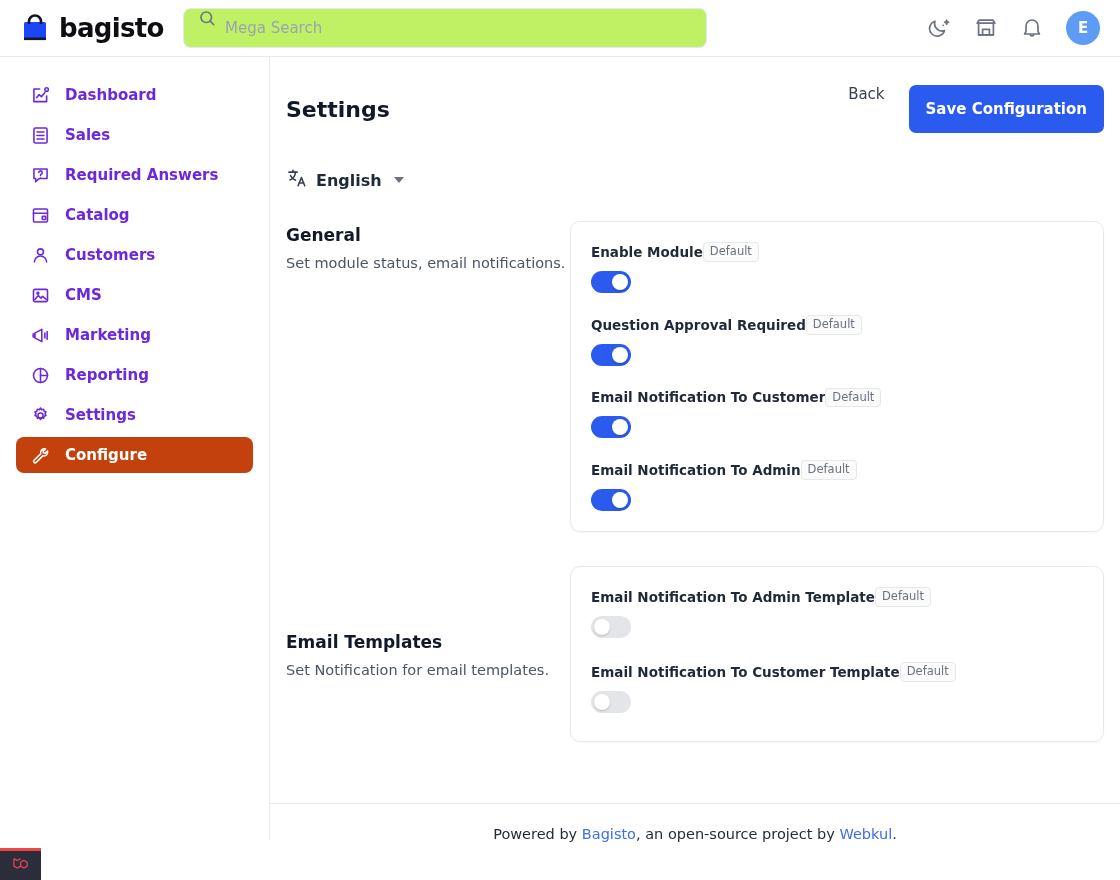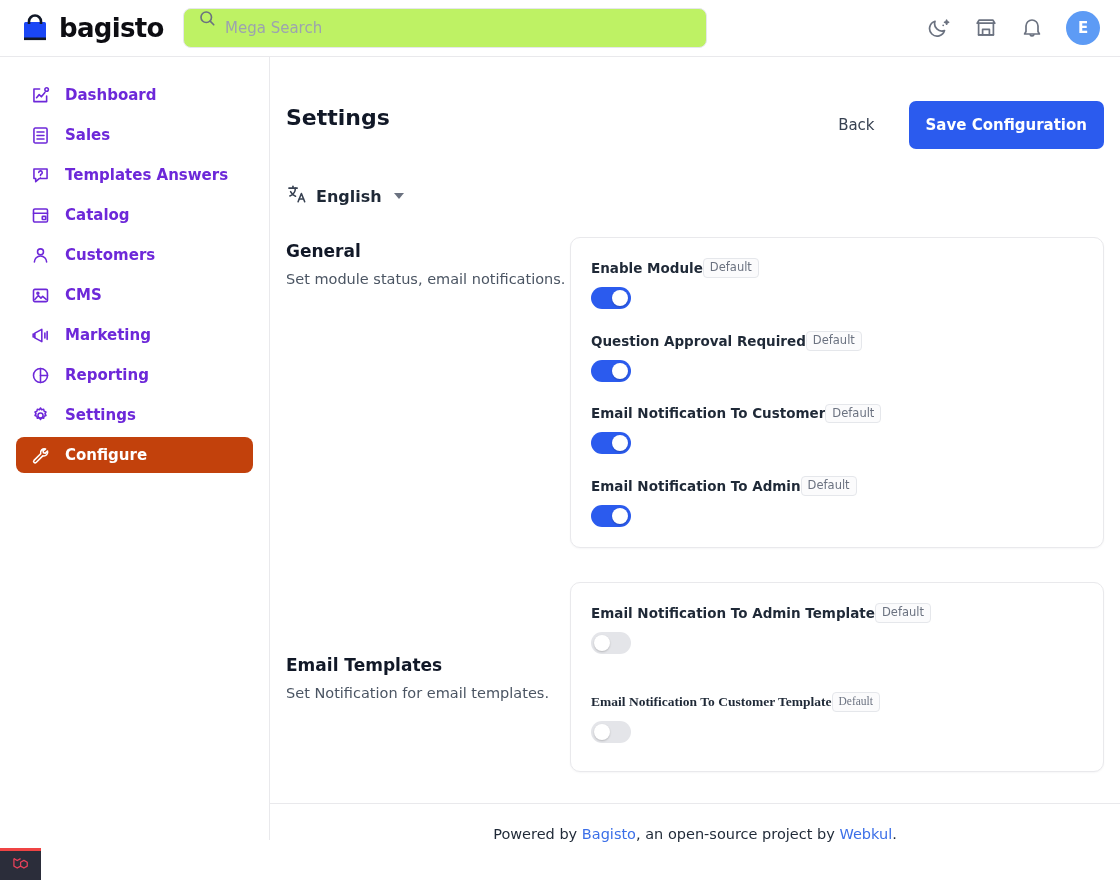--- a/index.html
+++ b/index.html
@@ -74,21 +74,21 @@
     position: absolute; top: 57px; left: 270px;
     width: 850px; height: 823px;
     background: #ffffff;
     overflow: hidden;
   }
   .page-head {
     display: flex; align-items: center;
     padding: 28px 16px 0 16px;
   }
   .page-title { font-size: 22px; font-weight: 700; color: #111827; }
-  .head-right { margin-left: auto; display: flex; align-items: center; gap: 34px; margin-top: 16px; }
+  .head-right { margin-left: auto; display: flex; gap: 24px; }
   .back-link { font-size: 15px; color: #374151; font-weight: 500; cursor: pointer; }
   .btn-primary {
     background: #2b5bee; color: #fff;
     border: 0; border-radius: 7px;
     font-family: inherit; font-size: 15px; font-weight: 700;
     padding: 0 17px; height: 48px; cursor: pointer;
     white-space: nowrap;
   }
   .lang-row {
     display: flex; align-items: center; gap: 8px;
@@ -237,21 +237,21 @@
   </div>
 
   <div class="nav-item">
     <span class="nav-ico">
       <svg width="21" height="21" viewBox="0 0 24 24" fill="none" stroke="currentColor" stroke-width="1.8" stroke-linecap="round" stroke-linejoin="round">
         <path d="M4.5 4.5h15v11h-9l-4 3.5v-3.5h-2z"></path>
         <path d="M10 8.6a2 2 0 1 1 2.6 2c-.5.3-.6.8-.6 1.3"></path>
           <circle cx="12" cy="14" r="0.7" fill="currentColor" stroke="none"></circle>
       </svg>
     </span>
-    <span>Templates Answers</span>
+    <span>Required Answers</span>
   </div>
 
   <div class="nav-item">
     <span class="nav-ico">
       <svg width="21" height="21" viewBox="0 0 24 24" fill="none" stroke="currentColor" stroke-width="1.8" stroke-linecap="round" stroke-linejoin="round">
         <rect x="4" y="4.5" width="16" height="15" rx="1.5"></rect>
           <line x1="4" y1="9.5" x2="20" y2="9.5"></line>
         <rect x="14" y="13" width="4" height="3.5" rx="0.6"></rect>
       </svg>
     </span>
@@ -406,21 +406,21 @@
       <div class="field">
         <div class="field-head">
           <span class="field-label">Email Notification To Admin Template</span>
           <span class="badge">Default</span>
         </div>
         <div class="toggle">
             <span class="knob"></span>
           </div>
       </div>
 
-      <div class="field" style="margin-top:38px;font-family:Liberation Serif, serif;">
+      <div class="field" style="margin-top:24px;">
         <div class="field-head">
           <span class="field-label">Email Notification To Customer Template</span>
           <span class="badge">Default</span>
         </div>
         <div class="toggle">
             <span class="knob"></span>
           </div>
       </div>
 
     </div>

